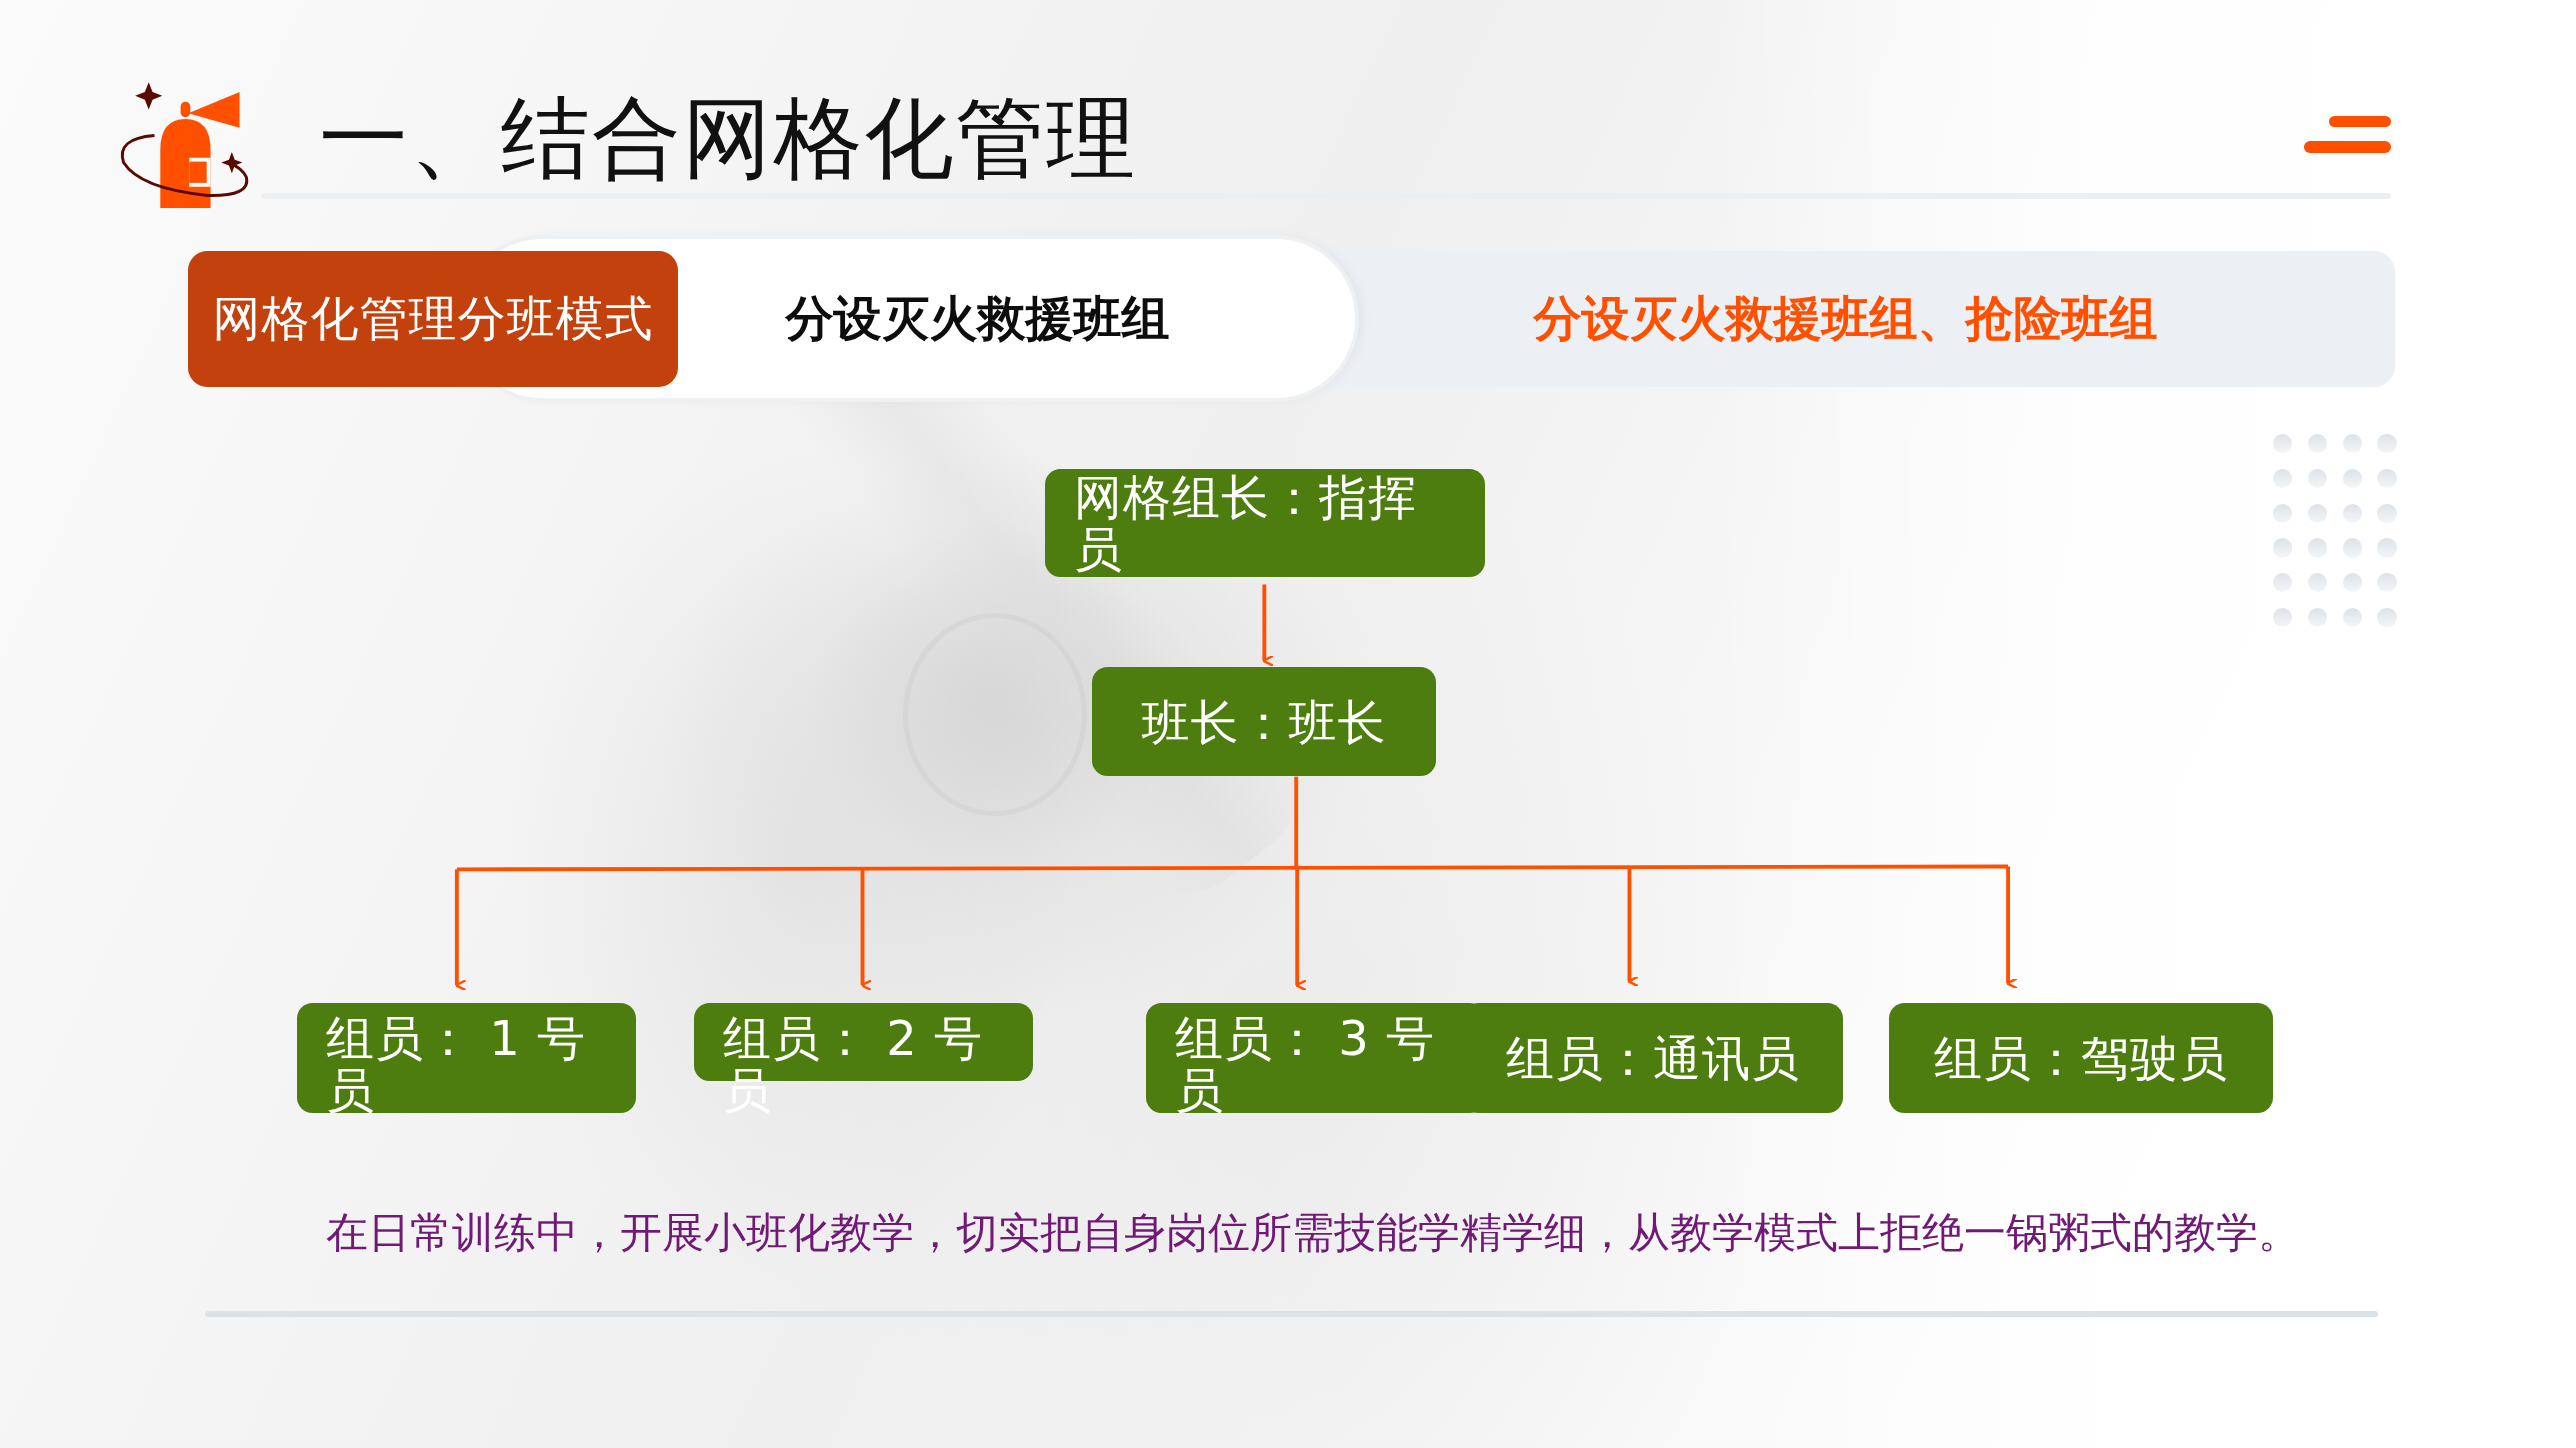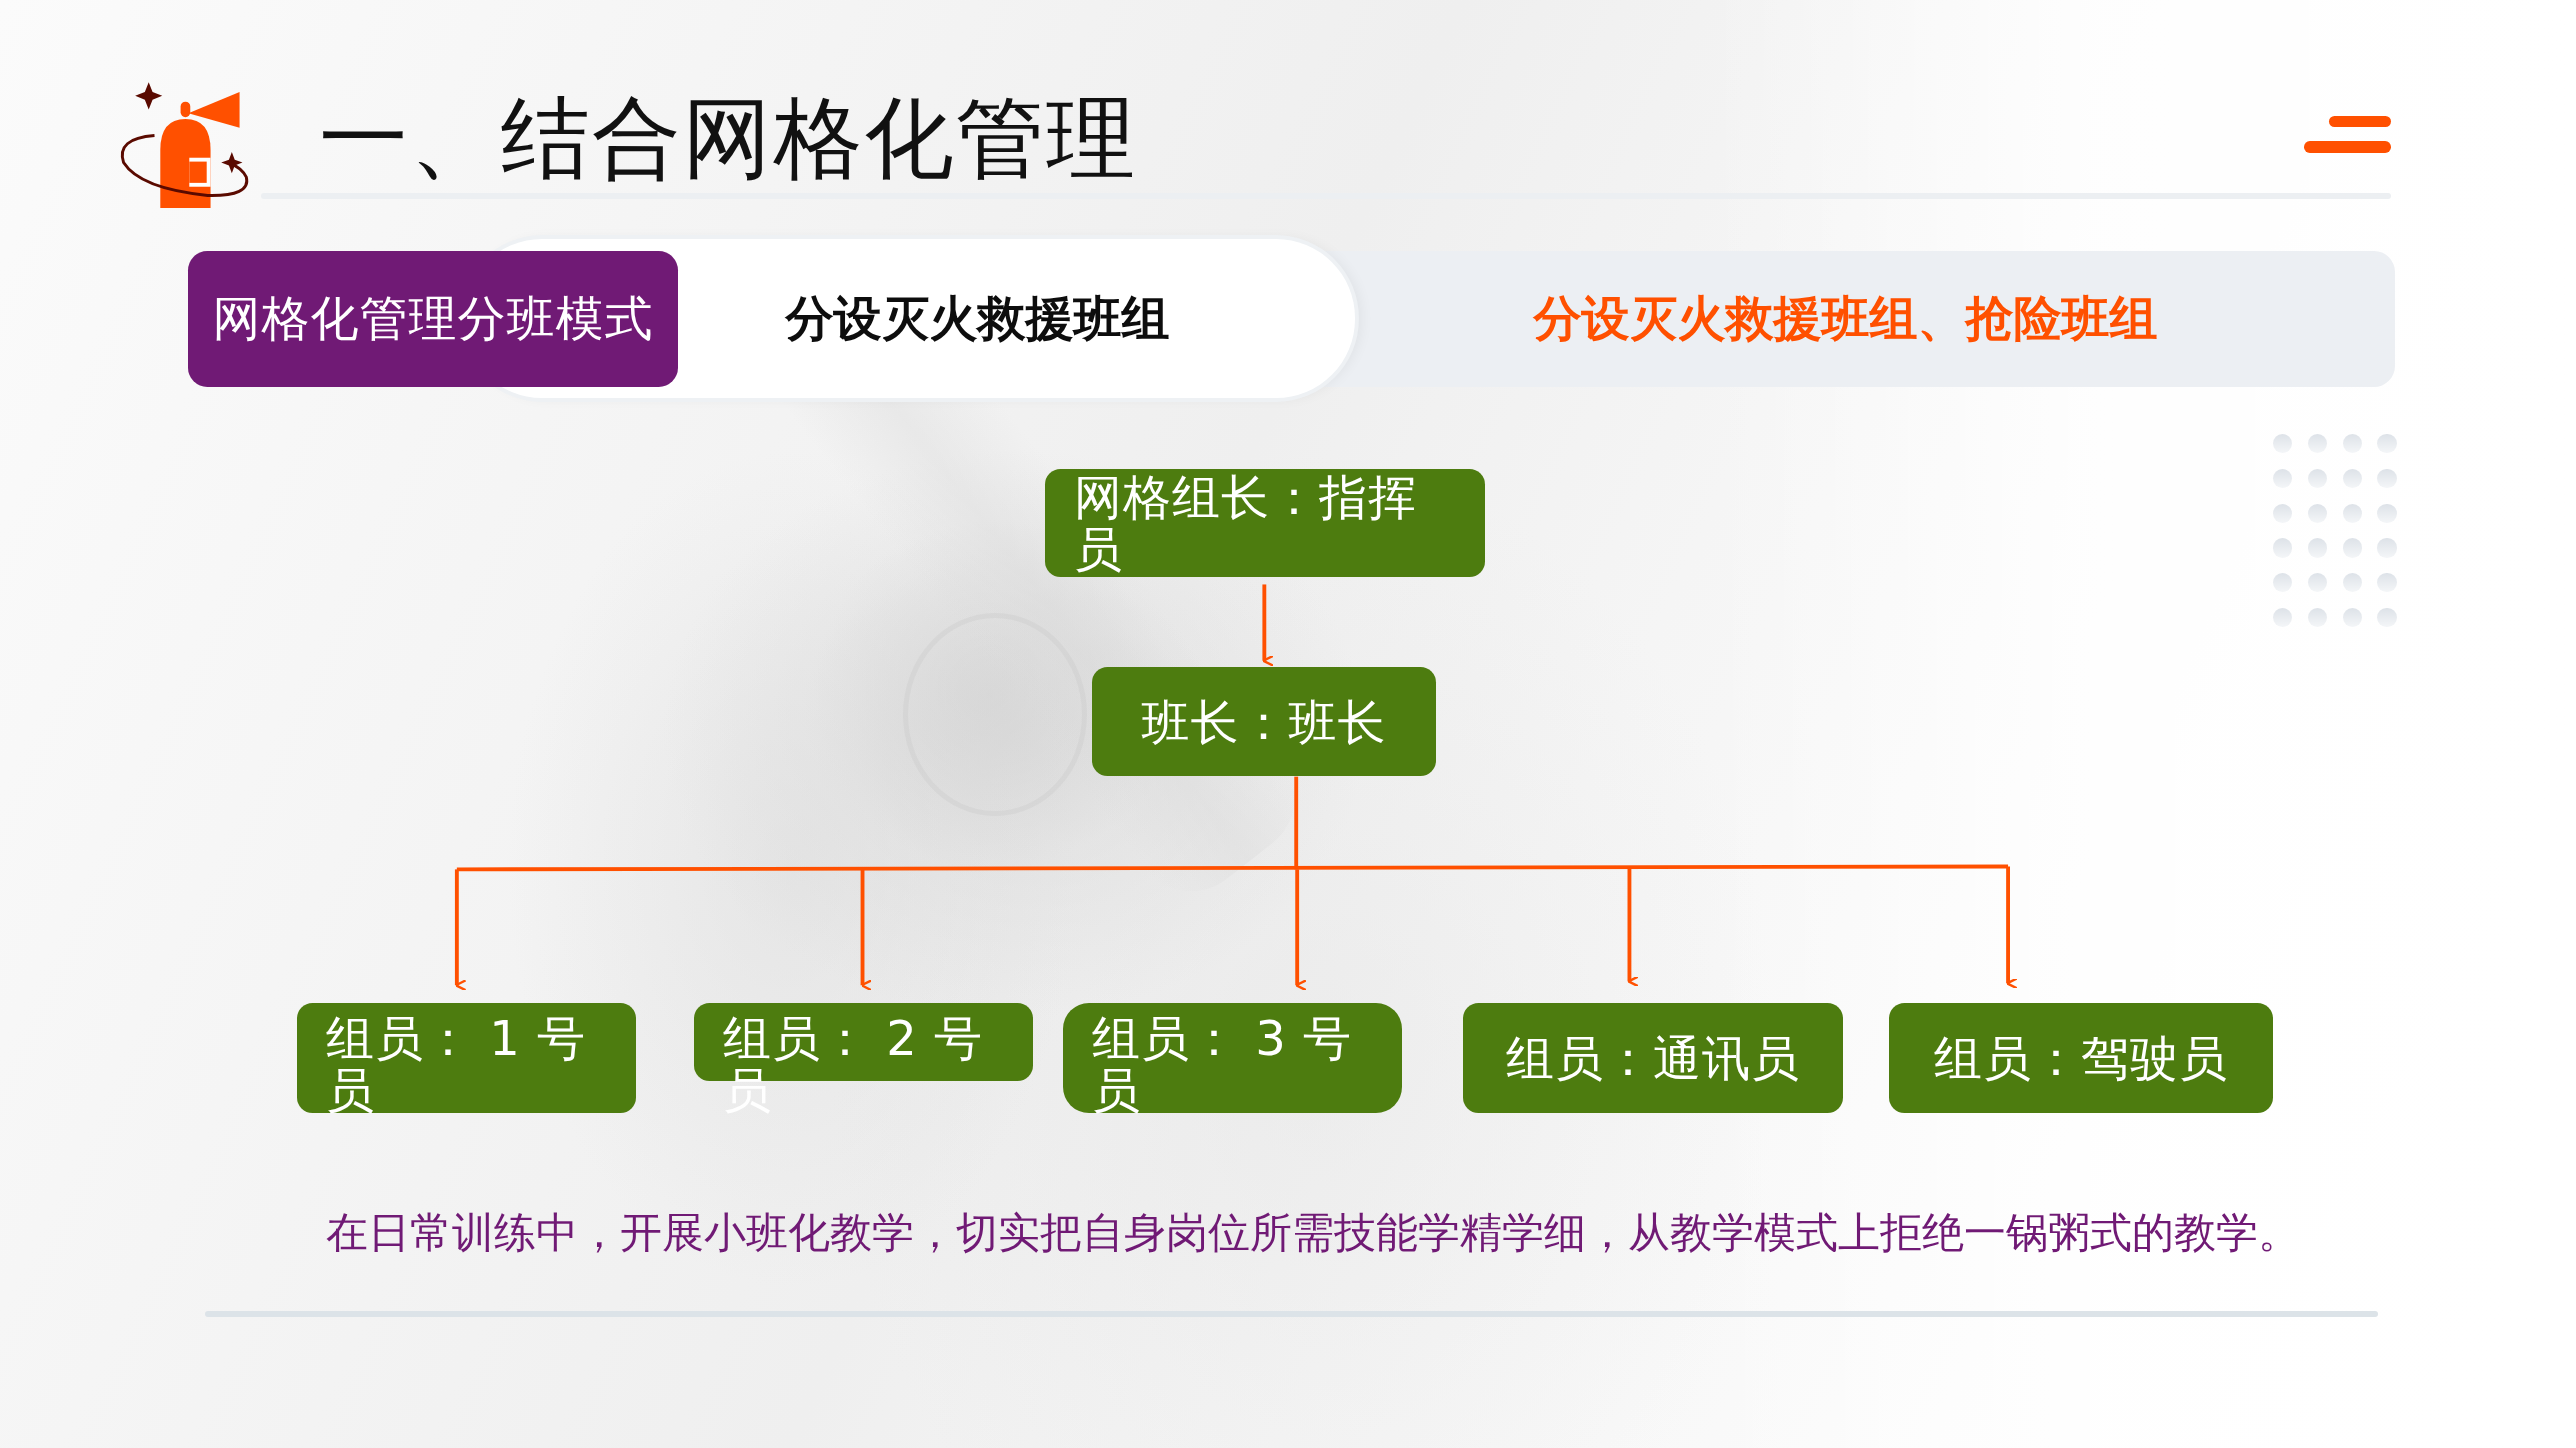--- a/index.html
+++ b/index.html
@@ -44,21 +44,21 @@
   .menu-icon span { position:absolute; right:0; height:11.6px; border-radius:5.8px; background:#ff5000; }
   .menu-icon .l1 { top:1.9px; width:62px; }
   .menu-icon .l2 { top:27px; width:87px; }
 
   .tab-bar { position:absolute; left:188px; top:251px; width:2207px; height:136px; background:#eceff3; border-radius:21px; }
   .tab-white {
     position:absolute; left:463px; top:239px; width:892px; height:159px; background:#ffffff;
     border-radius:79px; box-shadow:0 0 0 3.9px #eef1f4, 5.8px 0 13.5px rgba(0,0,0,0.06);
   }
   .tab-orange {
-    position:absolute; left:188px; top:251px; width:490px; height:136px; background:#701a75;
+    position:absolute; left:188px; top:251px; width:490px; height:136px; background:#c2410c;
     border-radius:19.3px; color:#fff; font-size:48px; display:flex; align-items:center; justify-content:center;
     white-space:nowrap; letter-spacing:1px;
   }
   .tab-mid {
     position:absolute; left:678px; top:251px; width:599px; height:136px; display:flex; align-items:center;
     justify-content:center; font-size:48px; font-weight:bold; color:#0d0d0d; white-space:nowrap;
   }
   .tab-right {
     position:absolute; left:1355px; top:251px; width:1040px; height:136px; display:flex; align-items:center;
     justify-content:center; font-size:48px; font-weight:bold; color:#ff5000; white-space:nowrap; padding-right:59px; box-sizing:border-box;
@@ -69,21 +69,21 @@
 
   .node {
     position:absolute; background:#4d7c0f; color:#ffffff; border-radius:15.5px;
     display:flex; align-items:center; justify-content:center; text-align:left;
     font-size:48px; line-height:52px; box-sizing:border-box; padding:0 29px; letter-spacing:1px;
   }
   .n-top { left:1045px; top:469px; width:440px; height:108px; }
   .n-mid { left:1092px; top:667px; width:344px; height:109px; }
   .n-m1 { left:297px;  top:1003px; width:339px; height:110px; }
   .n-m2 { left:694px;  top:1003px; width:339px; height:78px; }
-  .n-m3 { left:1063px; top:1003px; width:339px; height:110px;border-radius:26px; }
+  .n-m3 { left:1146px; top:1003px; width:339px; height:110px; }
   .n-m4 { left:1463px; top:1003px; width:380px; height:110px; }
   .n-m5 { left:1889px; top:1003px; width:384px; height:110px; }
   .n-wrap { align-items:flex-start; padding-top:9px; }
 
   .connectors { position:absolute; left:0; top:0; width:2576px; height:1449px; pointer-events:none; }
 
   .caption {
     position:absolute; left:326px; top:1205px; font-size:42px; color:#701a75; white-space:nowrap; letter-spacing:0px;
   }
   .bottom-rule { position:absolute; left:205px; top:1311px; width:2173px; height:5.8px; background:#dce3e8; border-radius:2.9px; }

